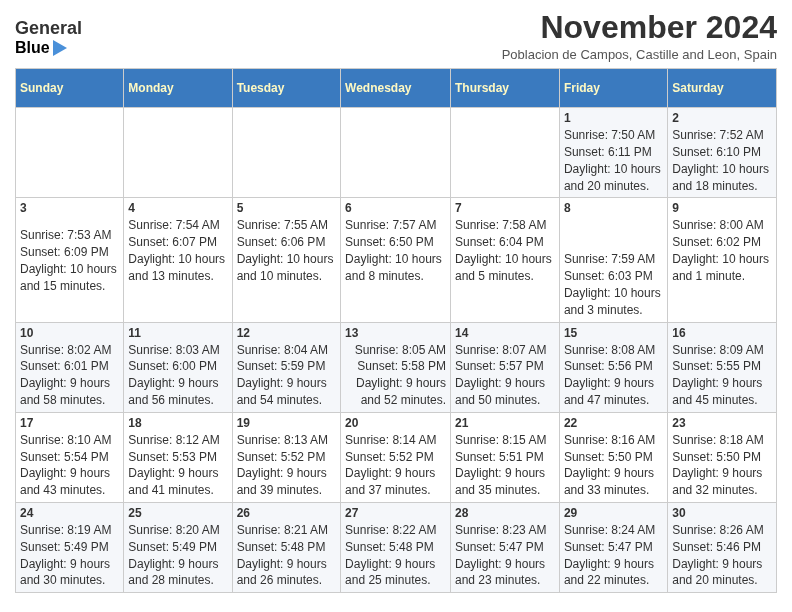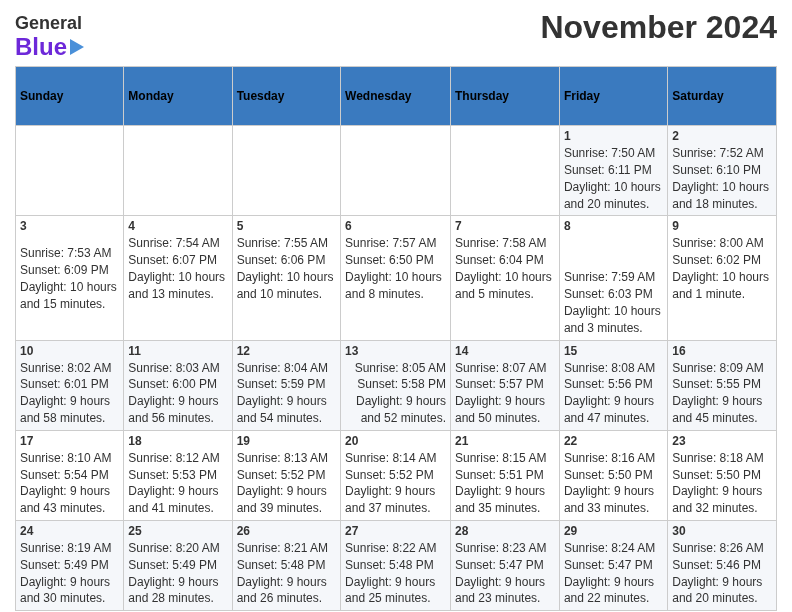--- a/index.html
+++ b/index.html
@@ -5,40 +5,40 @@
     * { box-sizing: border-box; margin: 0; padding: 0; }
     body {
       font-family: Arial, sans-serif;
       background: #fff;
       width: 792px;
       min-height: 612px;
       padding: 10px 15px;
     }
     .header-area {
       display: flex;
-      align-items: flex-start;
+      align-items: center;
       justify-content: space-between;
       margin-bottom: 4px;
     }
     .logo {
       display: flex;
       flex-direction: column;
       align-items: flex-start;
       margin-top: 4px;
     }
     .logo-general {
       font-size: 18px;
       font-weight: bold;
       color: #333;
       line-height: 1.1;
     }
     .logo-blue {
-      font-size: 24px;
-      font-weight: bold;
-      color: #6d28d9;
+      font-size: 16px;
+      font-weight: bold;
+      color: #000000;
       line-height: 1.1;
     }
     .logo-triangle {
       width: 0;
       height: 0;
       border-left: 8px solid transparent;
       border-right: 8px solid transparent;
       border-bottom: 14px solid #4a90d9;
       display: inline-block;
       margin-left: 2px;
@@ -63,24 +63,24 @@
       color: #555;
       margin-top: 2px;
     }
     .calendar {
       width: 100%;
       border-collapse: collapse;
       margin-top: 6px;
     }
     .calendar th {
       background: #3a7abf;
-      color: #000000;
+      color: #fef9c3;
       font-size: 12px;
       font-weight: bold;
-      padding: 22px 4px;
+      padding: 12px 4px;
       text-align: left;
       border: 1px solid #ccc;
     }
     .calendar td {
       border: 1px solid #ccc;
       vertical-align: top;
       padding: 3px 4px;
       width: 113px;
       min-height: 80px;
       font-size: 10px;
@@ -114,20 +114,21 @@
 <div class="header-area">
   <div class="logo">
     <span class="logo-general">General</span>
     <div class="logo-row">
       <span class="logo-blue">Blue</span>
       <span class="logo-triangle"></span>
     </div>
   </div>
   <div class="title-area">
     <div class="month-title">November 2024</div>
+    <div class="subtitle">Poblacion de Campos, Castille and Leon, Spain</div>
   </div>
 </div>
 
 <table class="calendar">
   <thead>
     <tr>
     <th>Sunday</th>
         <th>Monday</th>
         <th>Tuesday</th>
         <th>Wednesday</th>

